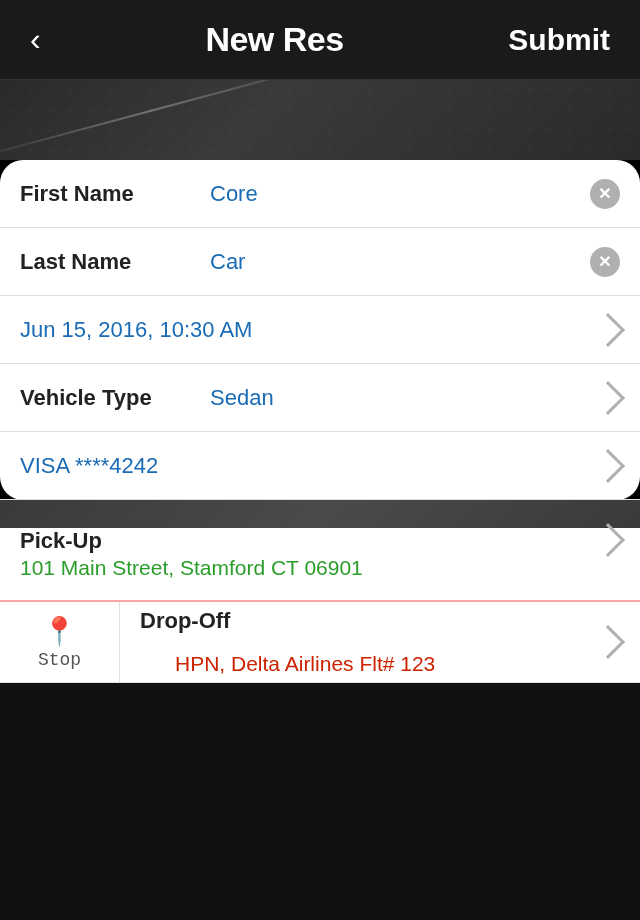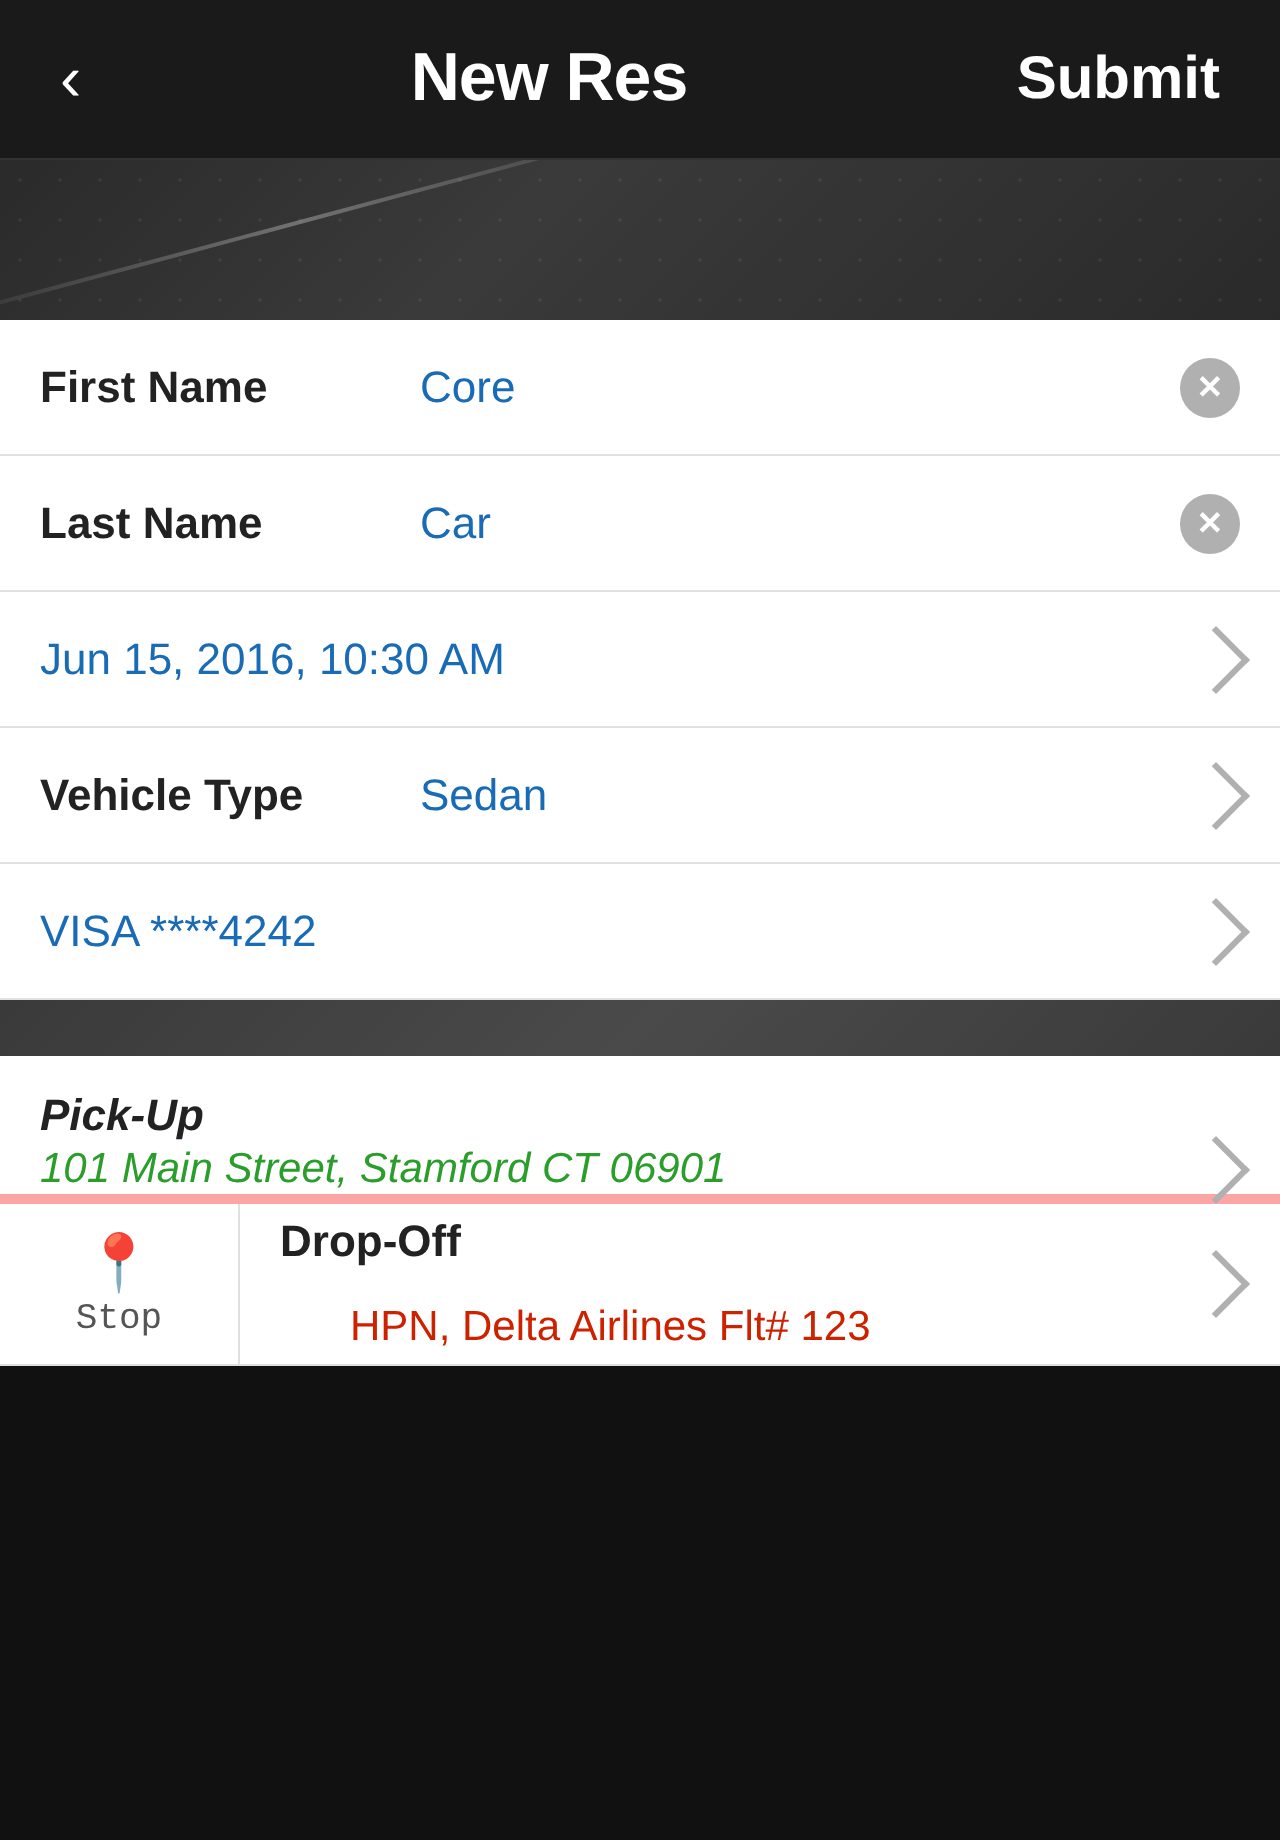--- a/index.html
+++ b/index.html
@@ -65,20 +65,21 @@
       left: -50px;
       width: 400px;
       height: 2px;
       background: linear-gradient(90deg, transparent, rgba(255,255,255,0.15), rgba(255,255,255,0.3), rgba(255,255,255,0.15), transparent);
       transform: rotate(-15deg);
     }
 
     
     .form-section {
       background: #fff;
+      border-radius: 23px;
     }
     .form-row {
       display: flex;
       align-items: center;
       min-height: 68px;
       padding: 0 20px;
       border-bottom: 1px solid #e0e0e0;
       position: relative;
     }
     .form-label {
@@ -126,26 +127,25 @@
       height: 28px;
       background: linear-gradient(135deg, #3a3a3a 0%, #4a4a4a 50%, #3a3a3a 100%);
     }
 
     
     .location-section {
       background: #fff;
     }
     .location-row {
       display: flex;
-      align-items: flex-end;
+      align-items: flex-start;
       min-height: 74px;
       padding: 0 20px;
-      border-bottom: 5px solid #fca5a5;
+      border-bottom: 2px solid #fca5a5;
       position: relative;
-      font-style: italic;
     }
     .location-content {
       flex: 1;
       display: flex;
       flex-direction: column;
       justify-content: center;
     }
     .location-label {
       font-size: 22px;
       font-weight: 600;

